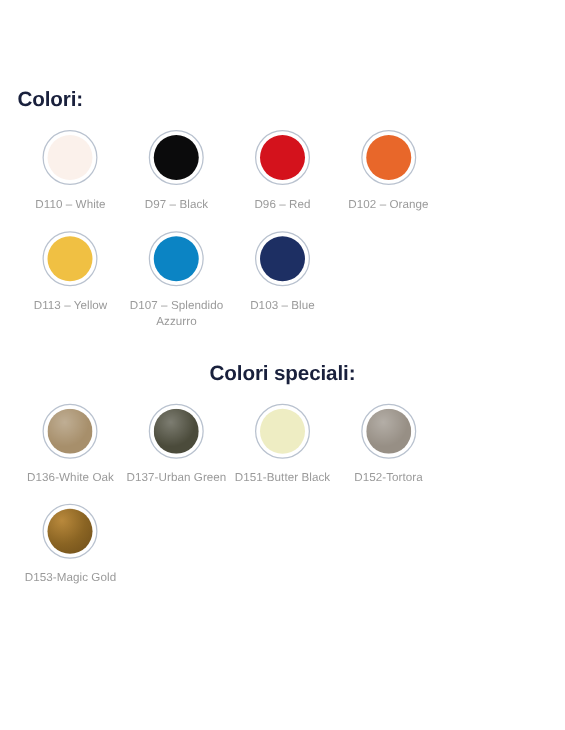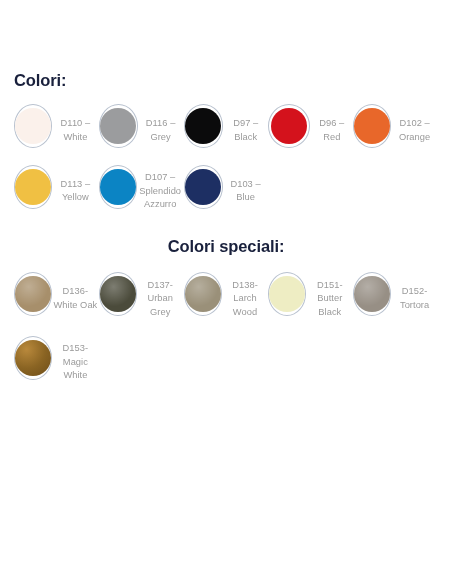--- a/index.html
+++ b/index.html
@@ -36,21 +36,21 @@
   .swatch-grid {
     display: flex;
     flex-wrap: wrap;
     margin: 0;
     padding: 0;
   }
   .swatch-cell {
     width: 20%;
     box-sizing: border-box;
     display: flex;
-    flex-direction: row;
+    flex-direction: column;
     align-items: center;
     padding-top: 14px;
   }
 
   .swatch-disc {
     width: 44px;
     height: 44px;
     border-radius: 50%;
     border: 1px solid #b9c2cf;
     background: #ffffff;
@@ -81,26 +81,20 @@
 <div class="page">
 
   <h2 class="section-heading" id="section-colori-heading">Colori:</h2>
 
   <div class="swatch-grid">
     <div class="swatch-cell">
       <span class="swatch-disc">
           <span class="swatch-fill" style="background: rgb(251, 241, 235);"></span>
         </span>
       <span class="swatch-label">D110 – White</span>
-    </div>
-    <div class="swatch-cell">
-      <span class="swatch-disc">
-          <span class="swatch-fill" style="background: rgb(155, 156, 158);"></span>
-        </span>
-      <span class="swatch-label">D116 – Grey</span>
     </div>
     <div class="swatch-cell">
       <span class="swatch-disc">
           <span class="swatch-fill" style="background: rgb(11, 11, 12);"></span>
         </span>
       <span class="swatch-label">D97 – Black</span>
     </div>
     <div class="swatch-cell">
       <span class="swatch-disc">
           <span class="swatch-fill" style="background: rgb(212, 18, 28);"></span>
@@ -143,47 +137,41 @@
     <div class="swatch-cell">
       <span class="swatch-disc">
           <span class="swatch-fill" style="background: radial-gradient(circle at 38% 30%, rgba(255, 255, 255, 0.28) 0%, rgba(255, 255, 255, 0) 58%), rgb(167, 143, 107);"></span>
         </span>
       <span class="swatch-label">D136-White Oak</span>
     </div>
     <div class="swatch-cell">
       <span class="swatch-disc">
           <span class="swatch-fill" style="background: radial-gradient(circle at 38% 30%, rgba(255, 255, 255, 0.28) 0%, rgba(255, 255, 255, 0) 58%), rgb(75, 75, 59);"></span>
         </span>
-      <span class="swatch-label">D137-Urban Grey</span>
-    </div>
-    <div class="swatch-cell">
-      <span class="swatch-disc">
-          <span class="swatch-fill" style="background: radial-gradient(circle at 38% 30%, rgba(255, 255, 255, 0.28) 0%, rgba(255, 255, 255, 0) 58%), rgb(154, 144, 121);"></span>
-        </span>
-      <span class="swatch-label">D138-Larch Wood</span>
+      <span class="swatch-label">D137-Urban Green</span>
     </div>
     <div class="swatch-cell">
       <span class="swatch-disc">
           <span class="swatch-fill" style="background: rgb(238, 237, 195);"></span>
         </span>
       <span class="swatch-label">D151-Butter Black</span>
     </div>
     <div class="swatch-cell">
       <span class="swatch-disc">
           <span class="swatch-fill" style="background: radial-gradient(circle at 38% 30%, rgba(255, 255, 255, 0.28) 0%, rgba(255, 255, 255, 0) 58%), rgb(151, 143, 133);"></span>
         </span>
       <span class="swatch-label">D152-Tortora</span>
     </div>
 
     <div class="spacer-row"></div>
 
     <div class="swatch-cell">
       <span class="swatch-disc">
           <span class="swatch-fill" style="background: radial-gradient(circle at 32% 26%, rgb(185, 137, 60) 0%, rgb(138, 100, 35) 52%, rgb(109, 77, 25) 100%);"></span>
         </span>
-      <span class="swatch-label">D153-Magic White</span>
+      <span class="swatch-label">D153-Magic Gold</span>
     </div>
     <div class="swatch-cell"></div>
     <div class="swatch-cell"></div>
     <div class="swatch-cell"></div>
   </div>
 
 </div>
 
 </body></html>

